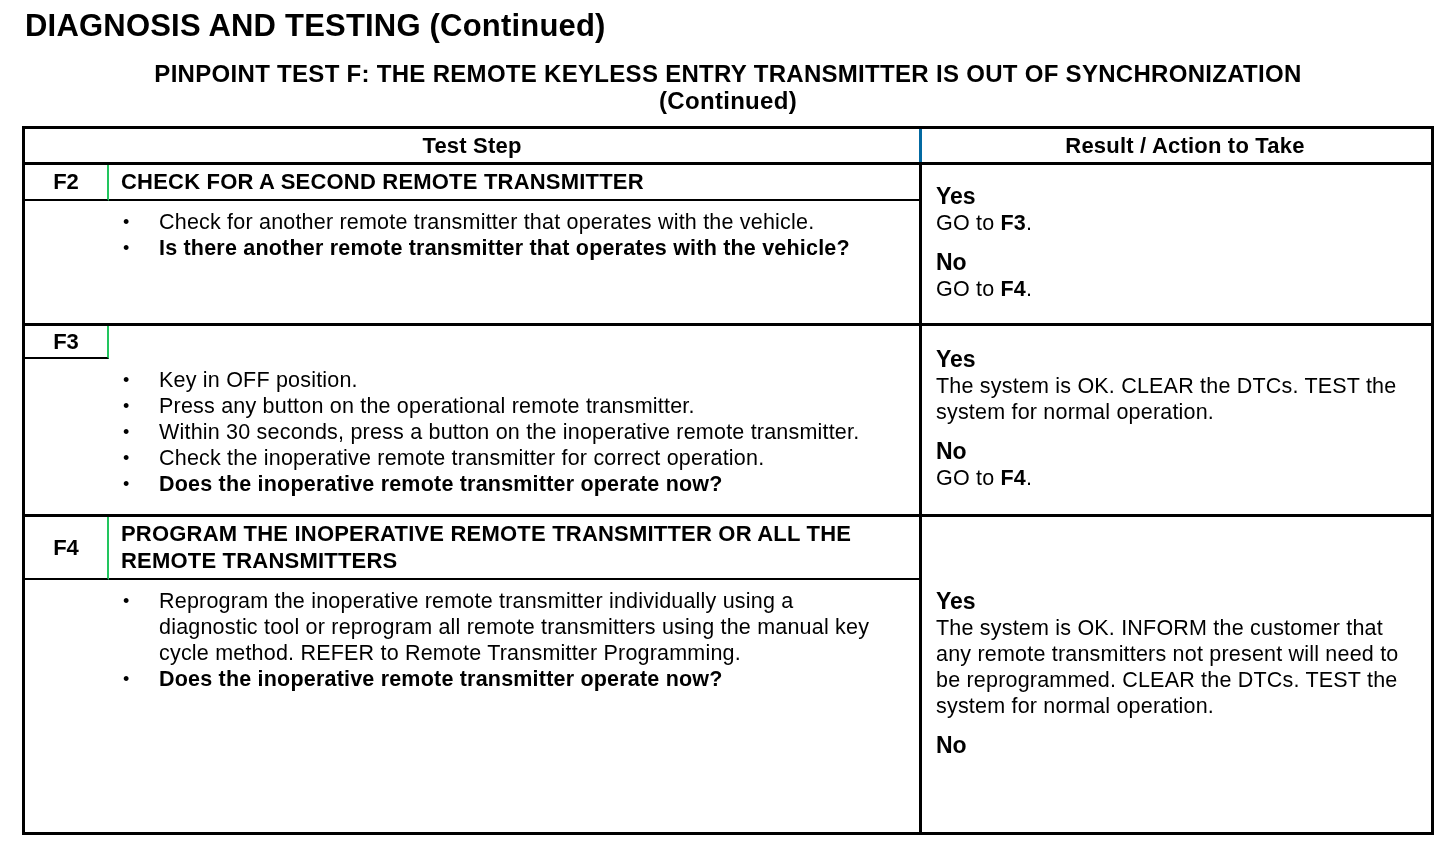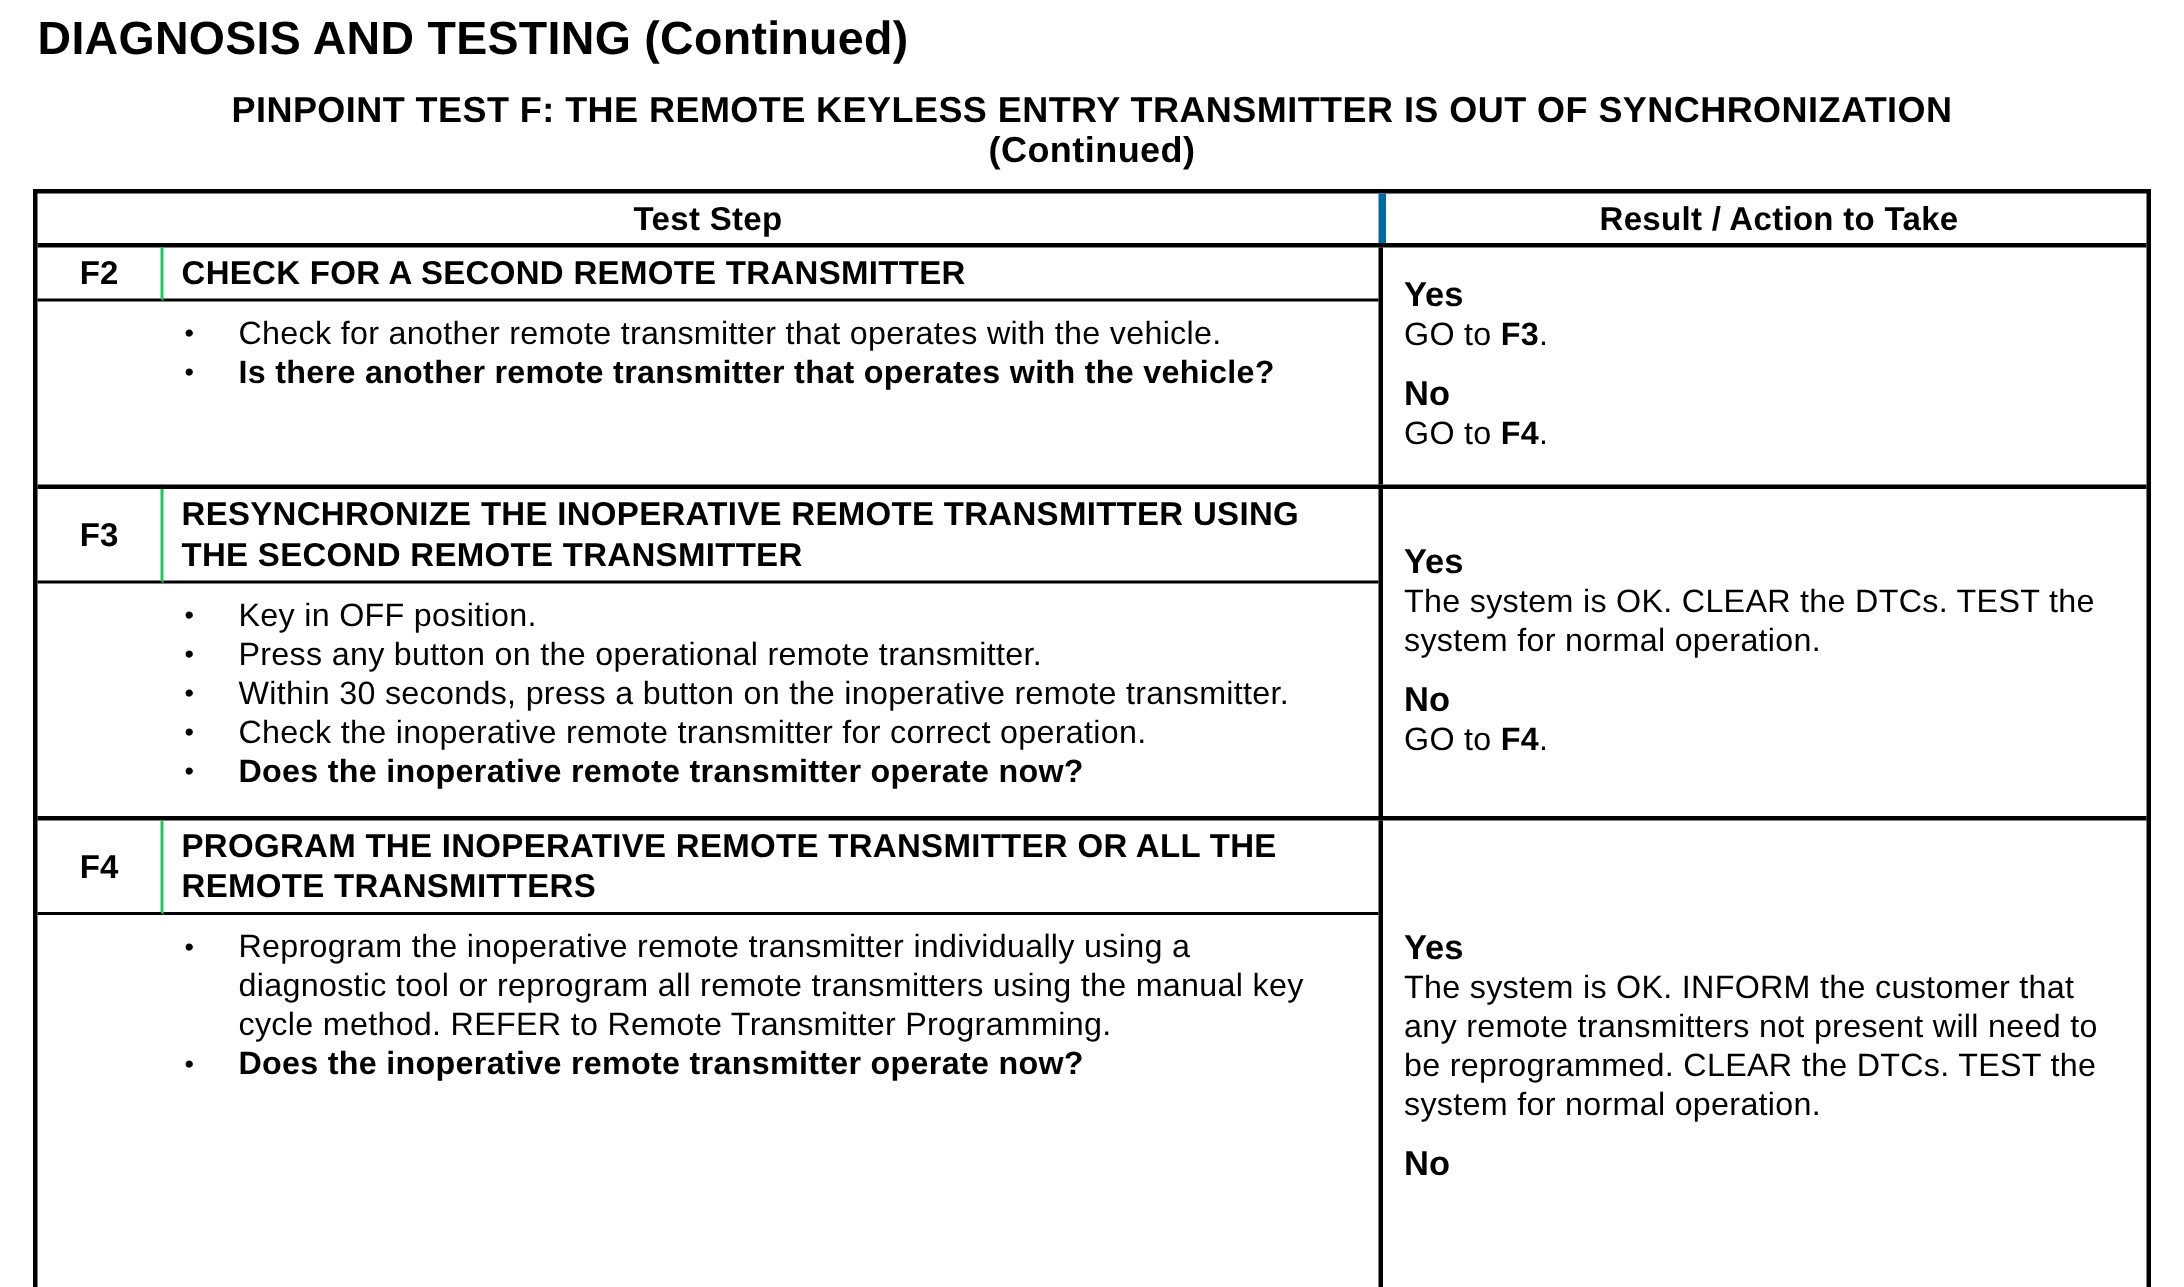--- a/index.html
+++ b/index.html
@@ -22,21 +22,21 @@
     position: absolute; left: 22px; top: 126px; width: 1412px;
     border: 3px solid #000; background: #fff;
   }
 
   
   .t-head { display: grid; grid-template-columns: 1fr 512px; border-bottom: 3px solid #000; }
   .t-head .hcell {
     min-height: 33px; display: flex; align-items: center; justify-content: center;
     font-size: 22px; font-weight: 700; letter-spacing: 0.2px;
   }
-  .t-head .hcell.result-h { border-left: 5px solid #0369a1; padding-left: 17px; }
+  .t-head .hcell.result-h { border-left: 3px solid #0369a1; padding-left: 17px; }
 
   
   .step { display: grid; grid-template-columns: 84px 1fr 512px; grid-template-rows: auto 1fr; }
   .step + .step { border-top: 3px solid #000; }
 
   .step-id {
     grid-row: 1; grid-column: 1;
     border-right: 2px solid #22c55e; border-bottom: 2px solid #000;
     display: flex; align-items: center; justify-content: center;
     font-size: 22px; font-weight: 700; min-height: 33px;
@@ -110,21 +110,20 @@
         </div>
         <div class="result-block">
           <div class="rlabel">No</div>
           <div class="raction"><span>GO to </span><span class="b">F4</span><span>.</span></div>
         </div>
       </div>
     </div>
 
     <div class="step">
       <div class="step-id">F3</div>
-      <div class="step-title">RESYNCHRONIZE THE INOPERATIVE REMOTE TRANSMITTER USING THE SECOND REMOTE TRANSMITTER</div>
       <div class="step-bullets bullets-f3">
         <div class="bullet">
           <span class="mark">•</span>
           <span class="btxt">Key in OFF position.</span>
         </div>
         <div class="bullet">
           <span class="mark">•</span>
           <span class="btxt">Press any button on the operational remote transmitter.</span>
         </div>
         <div class="bullet">

